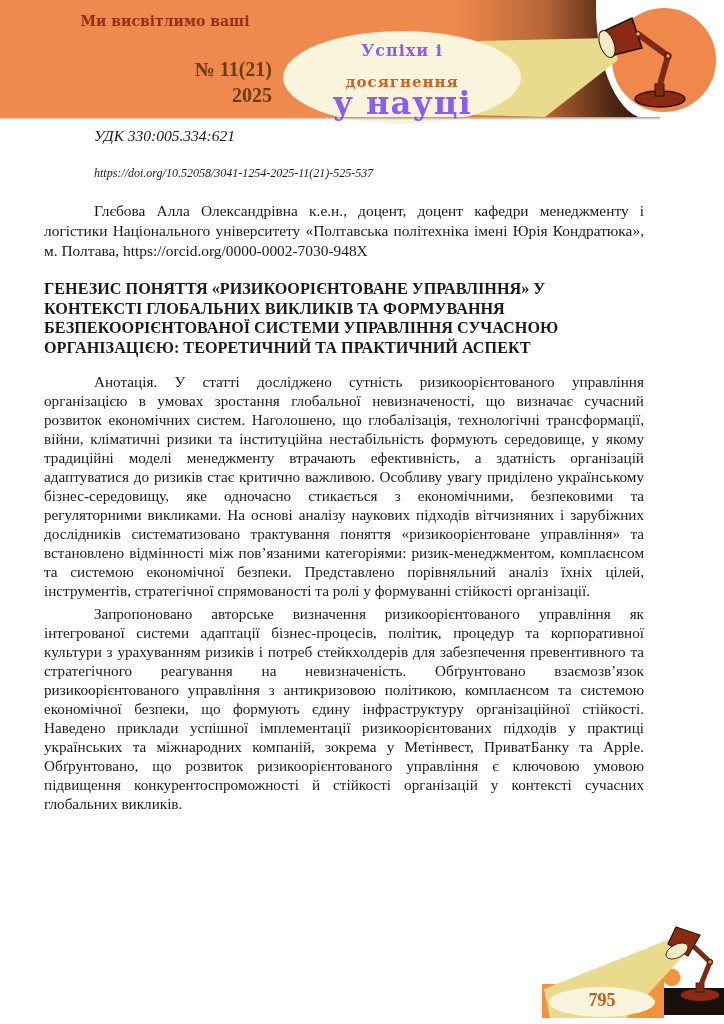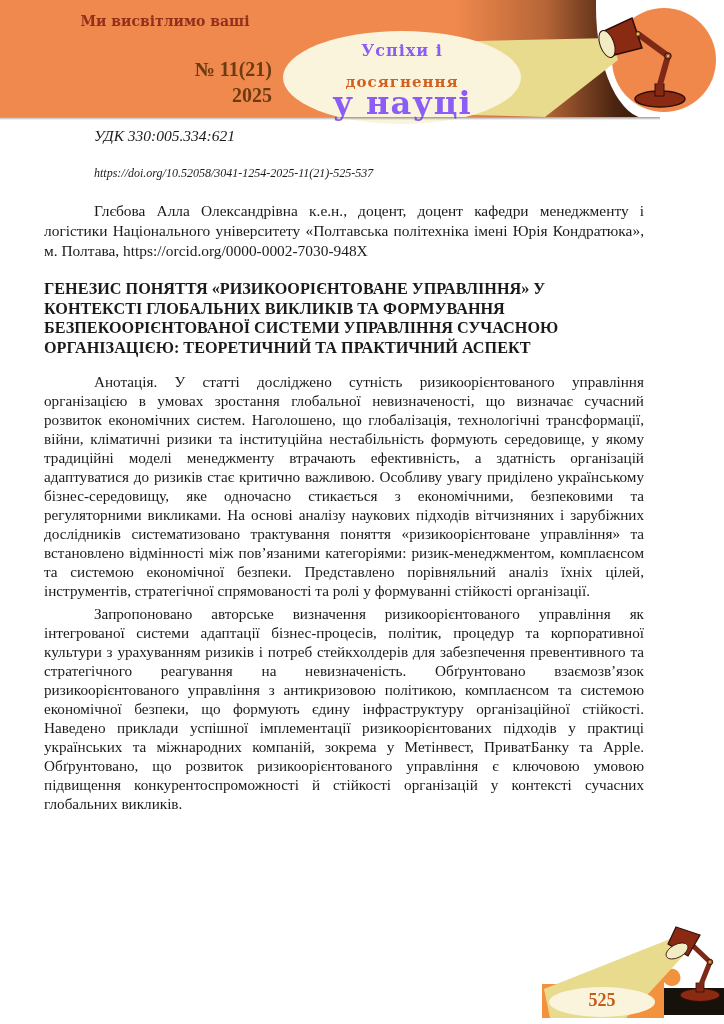--- a/index.html
+++ b/index.html
@@ -113,16 +113,16 @@
       <ellipse cx="72" cy="77" rx="53" ry="15" fill="#FAF4DC"></ellipse>
       <ellipse cx="170" cy="70" rx="20" ry="6.5" fill="#8B2A12" stroke="#2E0F08" stroke-width="1.2"></ellipse>
       <rect x="166" y="58" width="8" height="9" fill="#8B2A12" stroke="#2E0F08" stroke-width="0.8"></rect>
       <path d="M170,62 L180,37" stroke="#7E2817" stroke-width="5" stroke-linecap="round"></path>
       <path d="M180,37 L157,15" stroke="#7E2817" stroke-width="5" stroke-linecap="round"></path>
       <circle cx="180" cy="37" r="2.8" fill="#A0522D" stroke="#2E0F08" stroke-width="0.8"></circle>
       <circle cx="180" cy="37" r="1" fill="#E8B84B"></circle>
       <path d="M146,2 L170,10 L158,31 L138,19 Z" fill="#8B2A12" stroke="#2E0F08" stroke-width="1.2"></path>
       <ellipse cx="147" cy="26" rx="12" ry="6.5" transform="rotate(-28 147 26)" fill="#F2ECC4" stroke="#2E0F08" stroke-width="0.8"></ellipse>
     </svg>
-    <div class="pagenum">525</div>
+    <div class="pagenum">795</div>
   </div>
 
 </div>
 
 </body></html>

